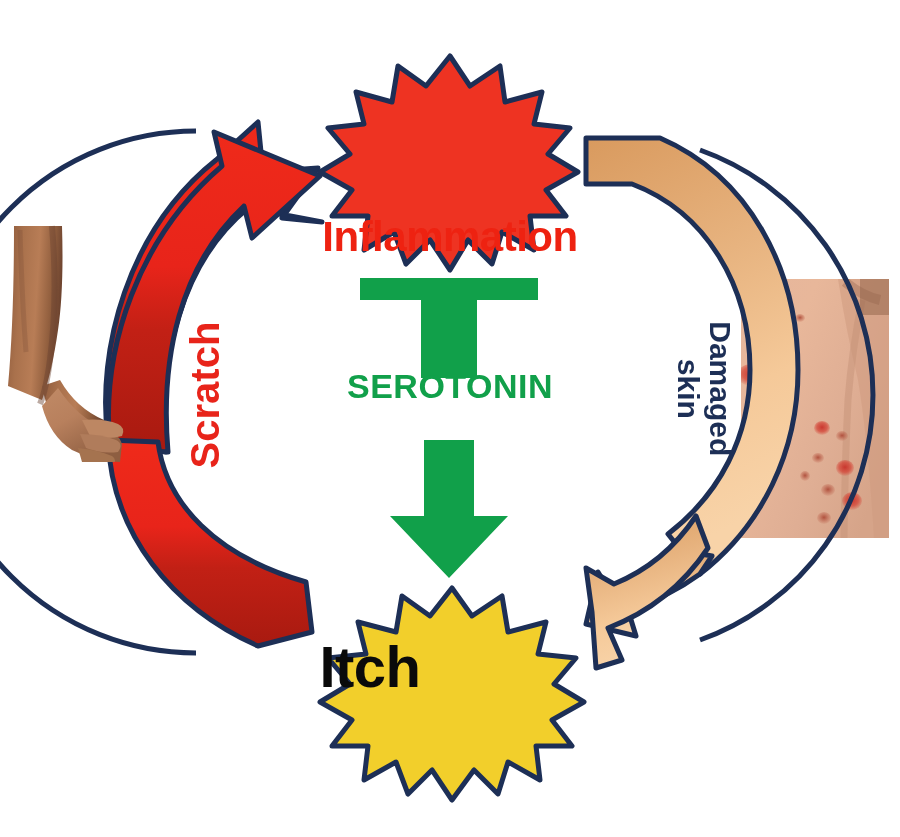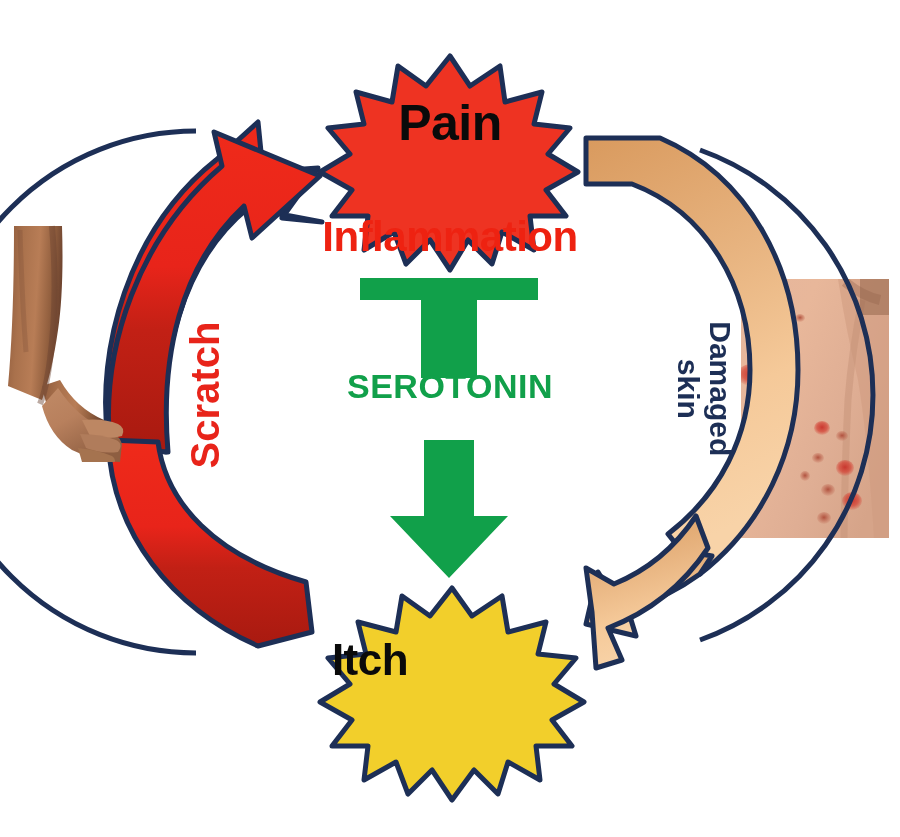--- a/index.html
+++ b/index.html
@@ -46,21 +46,21 @@
     letter-spacing: -0.5px;
   }
   #pain-label {
     left: 0; top: 98px; width: 900px;
     text-align: center;
     font-size: 50px;
   }
   #itch-label {
     left: 0; top: 638px; width: 740px;
     text-align: center;
-    font-size: 44px;
+    font-size: 58px;
   }
 
   
   #inflammation-label {
     left: 0; top: 216px; width: 900px;
     text-align: center;
     font-size: 42px;
     font-weight: bold;
     color: #ee2211;
     letter-spacing: -0.5px;
@@ -309,21 +309,20 @@
       <rect x="360" y="278" width="178" height="22" fill="#11a04a"></rect>
       <rect x="421" y="292" width="56" height="86" fill="#11a04a"></rect>
     </g>
 
     <g>
       <path d="M 424 440 L 474 440 L 474 516 L 508 516 L 449 578 L 390 516 L 424 516 Z" fill="#11a04a"></path>
     </g>
   </svg>
 
   <div class="label-layer">
-    <div class="lbl burst-text" id="pain-label">Pain</div>
 
     <div class="lbl" id="inflammation-label">Inflammation</div>
 
     <div class="lbl" id="serotonin-label">SEROTONIN</div>
 
     <div class="lbl burst-text" id="itch-label">Itch</div>
 
     <div class="lbl" id="scratch-label">Scratch</div>
 
     <div class="lbl" id="damaged-skin-label"><span>Damaged</span><br><span>skin</span></div>

